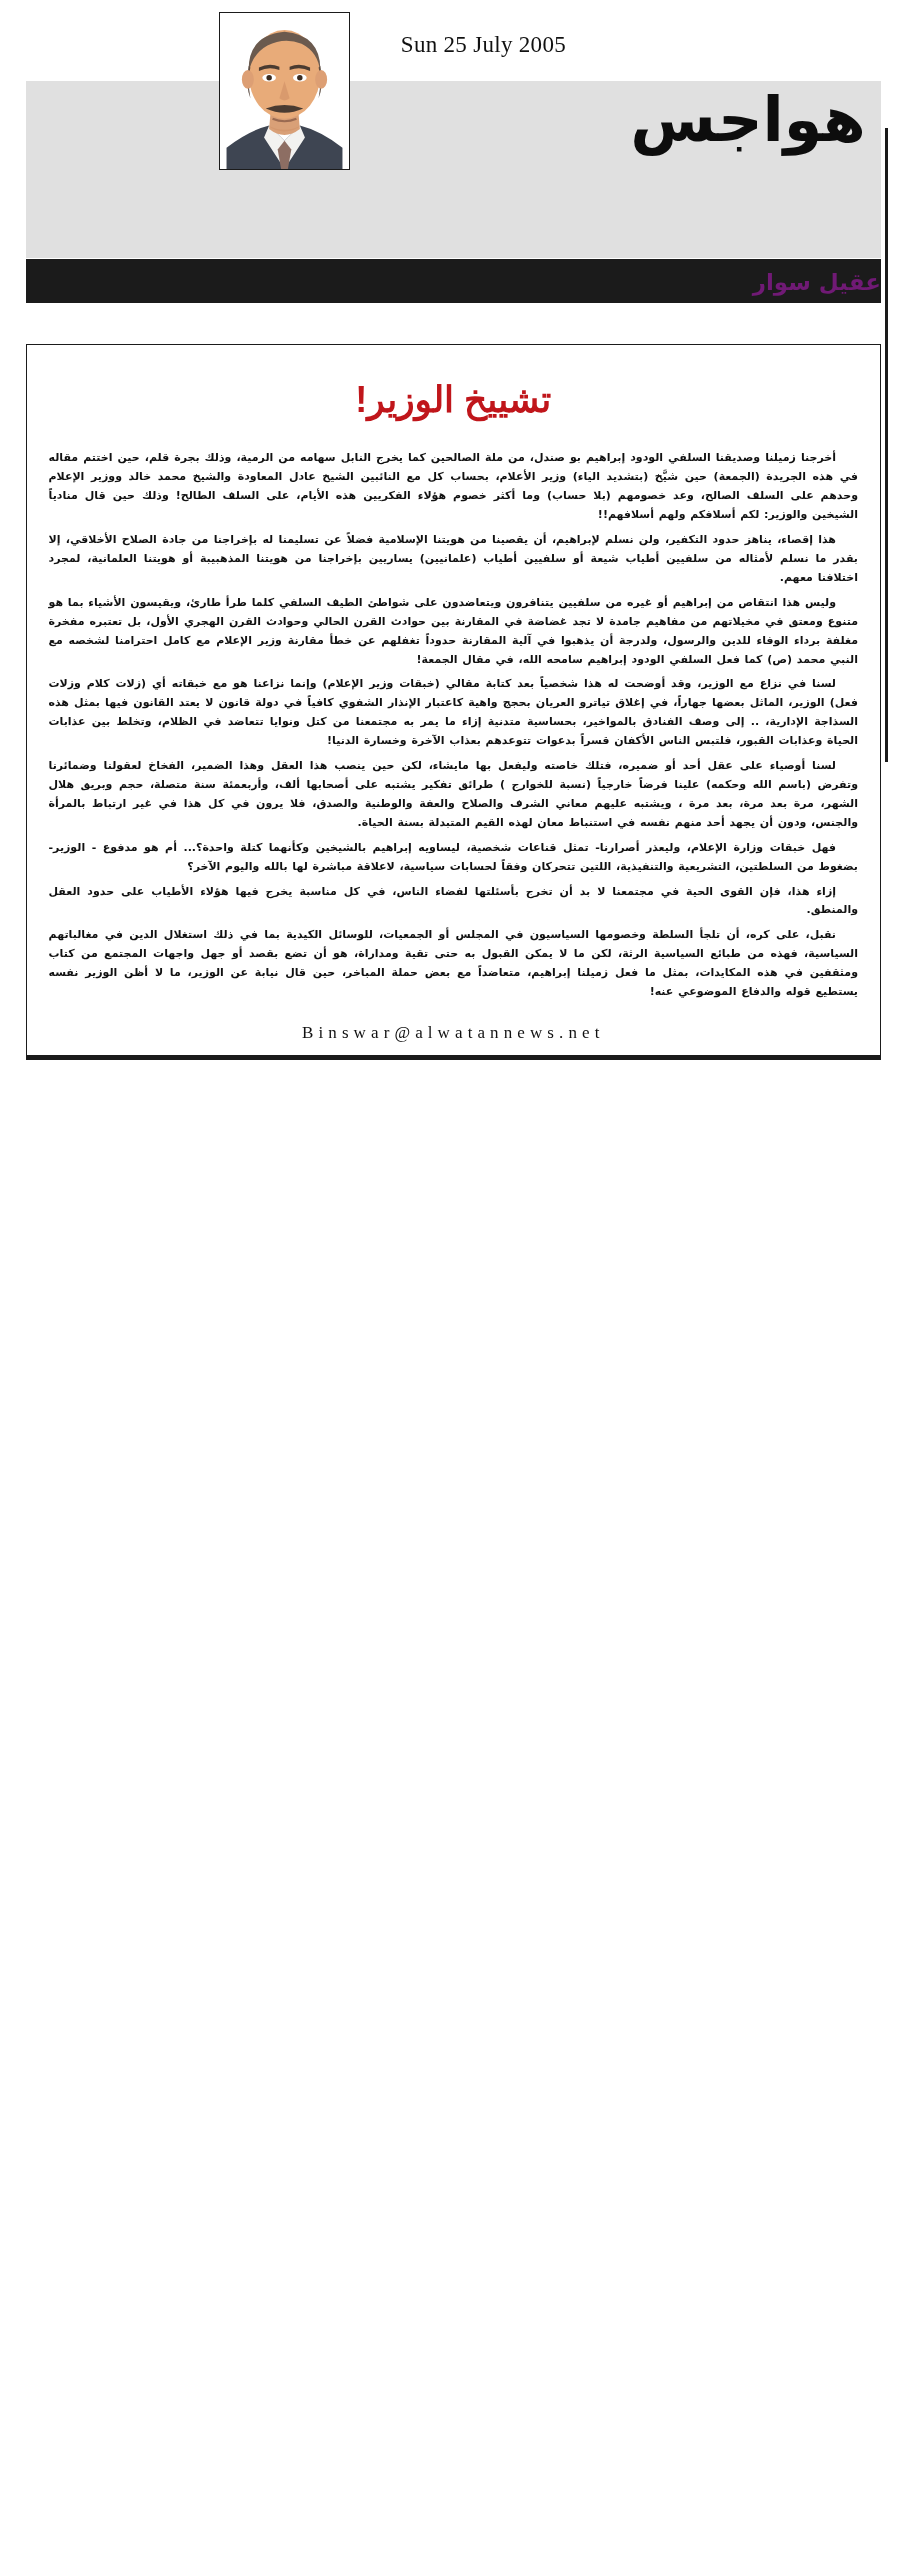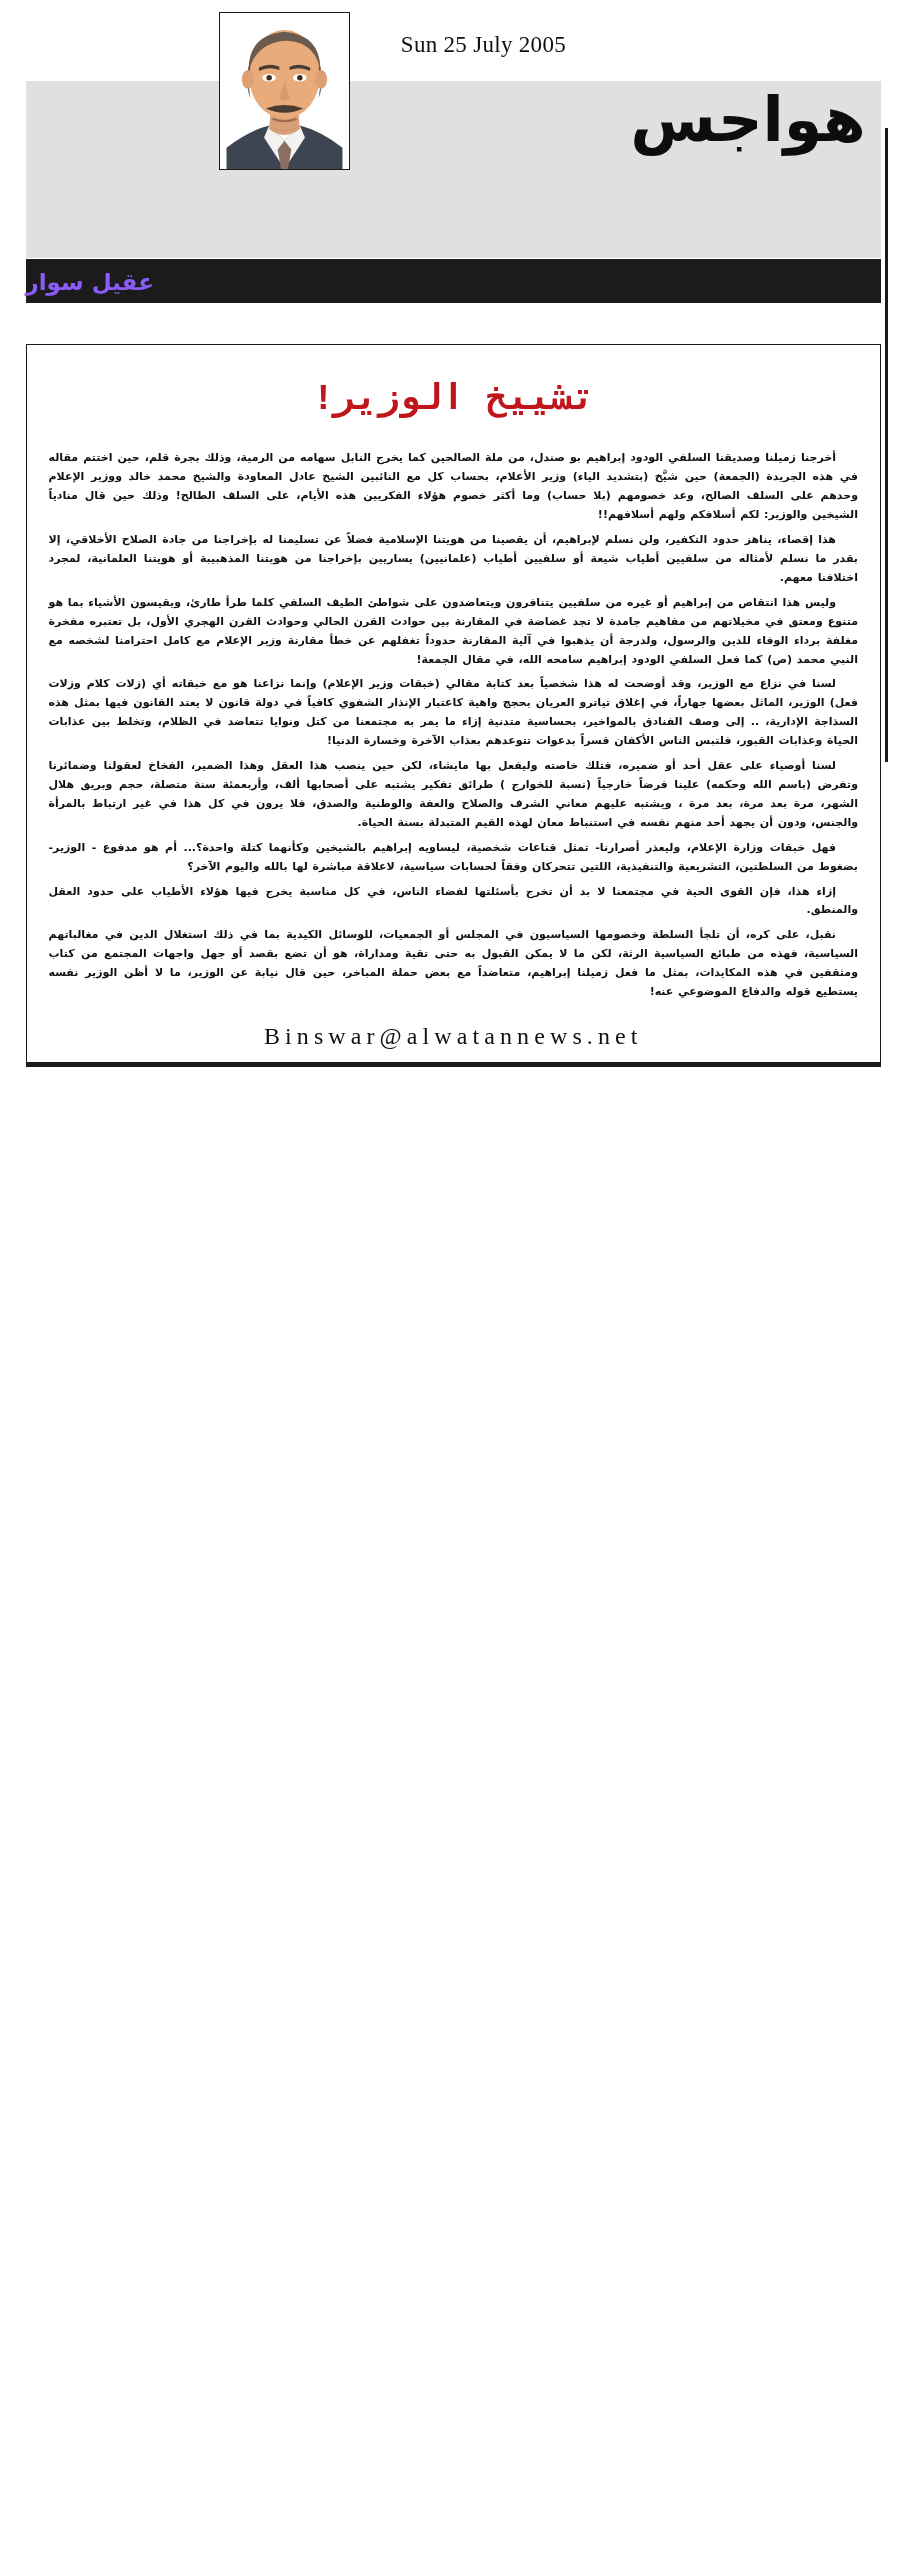--- a/index.html
+++ b/index.html
@@ -74,42 +74,42 @@
     position:absolute;
     top:259px; right:0; left:0;
     height:44px;
     background:#1b1b1b;
   }
   .byline-name{
     position:absolute;
     top:264px; right:0; left:0;
     height:37px;
     line-height:37px;
-    text-align:left;
-    color:#8b5cf6;
+    text-align:right;
+    color:#701a75;
     font-family:"DejaVu Sans","Liberation Sans",sans-serif;
     font-weight:bold;
     font-size:23px;
     letter-spacing:0.9px;
     direction:rtl;
   }
 
   
   .article-box{
     position:relative;
     margin:12px 29px 0 25.5px;
     border:1.7px solid #1b1b1b;
     border-bottom:none;
     background:#fff;
     padding:29px 22px 6.8px 22px;
     box-sizing:border-box;
   }
   .headline{
     text-align:center;
-    font-family:Liberation Mono, monospace;
+    font-family:Liberation Sans, sans-serif;
     font-weight:bold;
     font-size:36px;
     line-height:1.15;
     color:#c0161b;
     direction:rtl;
     margin:5.1px 0 29px 0;
     letter-spacing:0px;
   }
   .body-text{
     direction:rtl;
@@ -132,21 +132,21 @@
     position:relative;
     margin:0 29px 0 25.5px;
     border:1.7px solid #1b1b1b;
     border-top:none;
     padding:8.5px 0 12px 0;
     text-align:center;
     background:#fff;
   }
   .footer-email{
     font-family:"Liberation Serif","DejaVu Serif",serif;
-    font-size:24px;
+    font-size:17px;
     letter-spacing:5.1px;
     color:#111;
     direction:ltr;
     display:inline-block;
   }
   .bottom-rule{
     margin:0 29px 0 25.5px;
     height:3.4px;
     background:#1b1b1b;
   }

